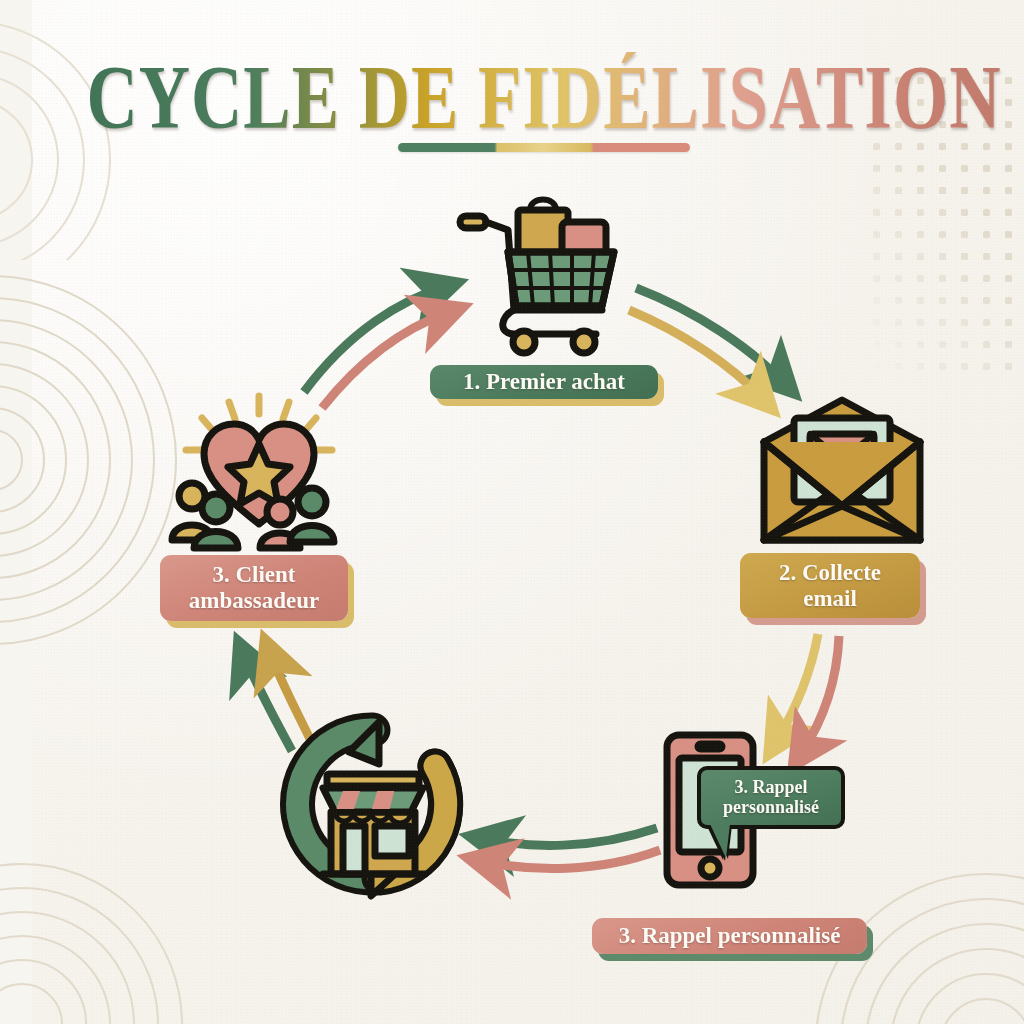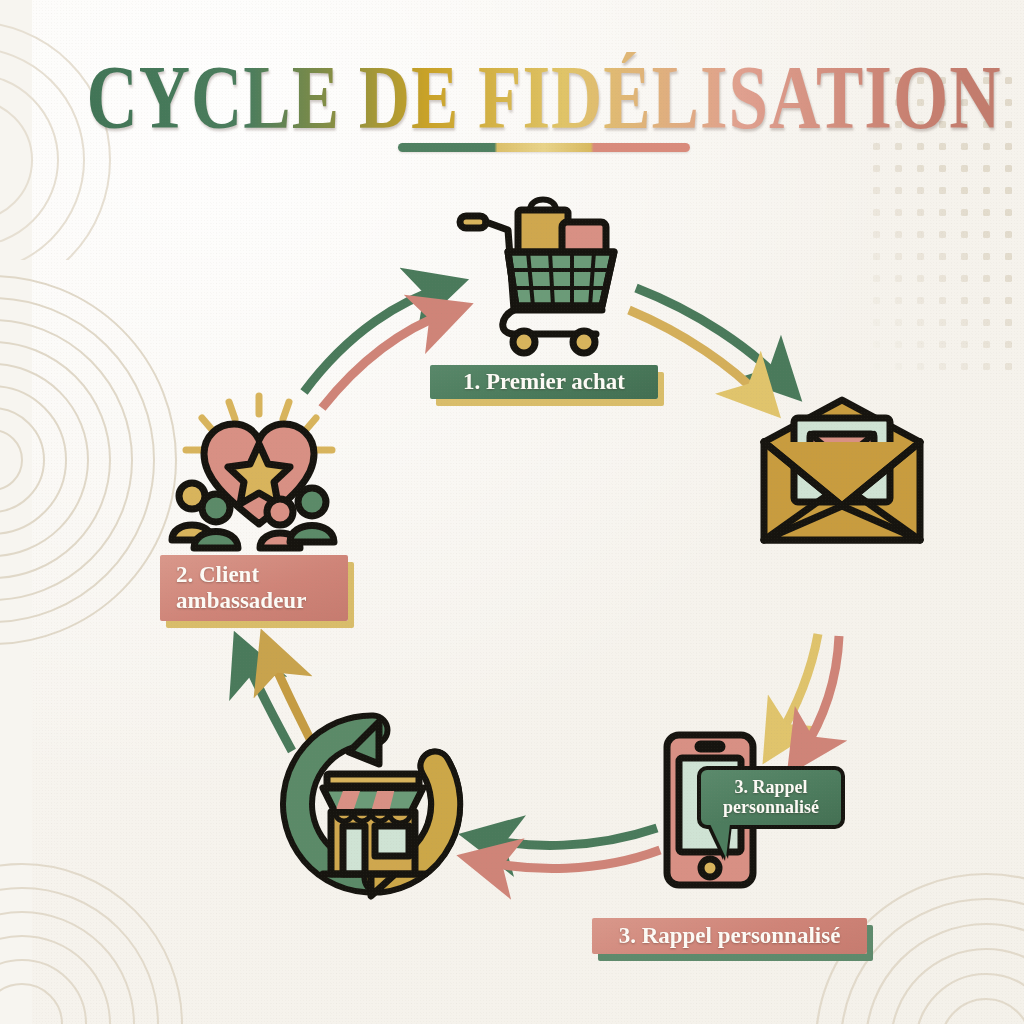--- a/index.html
+++ b/index.html
@@ -42,23 +42,23 @@
   #title-underline{
     position:absolute;left:50%;top:143px;transform:translateX(-50%);
     width:292px;height:9px;border-radius:5px;
     background:linear-gradient(90deg,#4f8061 0%, #4f8061 33%, #dcc06a 34%, #e8d389 50%, #d8b95f 66%, #d98b7c 67%, #d98b7c 100%);
     box-shadow:0 1px 2px rgba(100,80,70,.18);
   }
 
   
   .chip{
     position:absolute;
-    display:flex;align-items:center;justify-content:center;
+    display:flex;align-items:center;justify-content:center;text-align:center;
     color:#fdfbf6;font-weight:700;font-family:"Liberation Serif", serif;
-    border-radius:2px;padding:16px 16px;
+    border-radius:11px;padding:16px 16px;
     line-height:1.12;
     text-shadow:0 1px 2px rgba(60,40,35,.35);
     box-sizing:border-box;
   }
   .chip-green{background:linear-gradient(160deg,#59886a 0%,#4a7a5b 55%,#426e52 100%);}
   .chip-gold{background:linear-gradient(160deg,#cfa94f 0%,#c59c43 50%,#b98f3b 100%);}
   .chip-salmon{background:linear-gradient(160deg,#d9988b 0%,#cf8478 55%,#c67b6f 100%);}
   .shadow-gold{box-shadow:6px 7px 0 0 #d9bd6a;}
   .shadow-salmon{box-shadow:6px 7px 0 0 #d49b90;}
   .shadow-green{box-shadow:6px 7px 0 0 #5e8a6c;}
@@ -216,20 +216,21 @@
       <path d="M6,46 L84,4 L162,46 L162,144 L6,144 Z" fill="#c89c3f"></path>
       <rect x="36" y="22" width="96" height="84" rx="4" fill="#cfe3d4"></rect>
       <rect x="52" y="38" width="64" height="44" rx="3" fill="#d89084"></rect>
       <path d="M52,38 L84,64 L116,38" fill="none" stroke-width="6"></path>
       <path d="M6,46 L84,110 L162,46" fill="#c89c3f"></path>
       <path d="M6,46 L84,110 L162,46" fill="none"></path>
       <path d="M6,144 L84,110 L162,144 Z" fill="#c89c3f"></path>
       <path d="M6,144 L68,100 M162,144 L100,100" fill="none"></path>
     </g>
   </svg>
+  <div class="chip chip-gold shadow-salmon" id="chip2">2. Collecte email</div>
 
   <svg class="icon" style="left:630px;top:730px;" width="96" height="160" viewBox="0 0 96 160">
     <g stroke="#16140f" stroke-width="7" stroke-linejoin="round" stroke-linecap="round">
       <rect x="5" y="5" width="86" height="150" rx="12" fill="#d89084"></rect>
       <rect x="17" y="28" width="62" height="94" rx="3" fill="#cfe3d4"></rect>
       <rect x="36" y="14" width="24" height="5" rx="2.5" fill="#16140f"></rect>
       <circle cx="48" cy="138" r="9" fill="#d8b45c"></circle>
     </g>
   </svg>
   <div id="bubble-tail"></div>
@@ -280,16 +281,16 @@
         <path d="M6,148 C6,128 46,128 46,148 Z" fill="#d8b45c"></path>
         <circle cx="50" cy="116" r="14" fill="#5b8a68"></circle>
         <path d="M28,156 C28,134 72,134 72,156 Z" fill="#5b8a68"></path>
         <circle cx="114" cy="120" r="13" fill="#d89084"></circle>
         <path d="M94,156 C94,136 134,136 134,156 Z" fill="#d89084"></path>
         <circle cx="146" cy="110" r="14" fill="#5b8a68"></circle>
         <path d="M124,150 C124,128 168,128 168,150 Z" fill="#5b8a68"></path>
       </g>
     </g>
   </svg>
-  <div class="chip chip-salmon shadow-gold" id="chip5">2. Client ambassadeur</div>
+  <div class="chip chip-salmon shadow-gold" id="chip5">3. Client ambassadeur</div>
 
   <div id="grain"></div>
 </div>
 
 </body></html>

